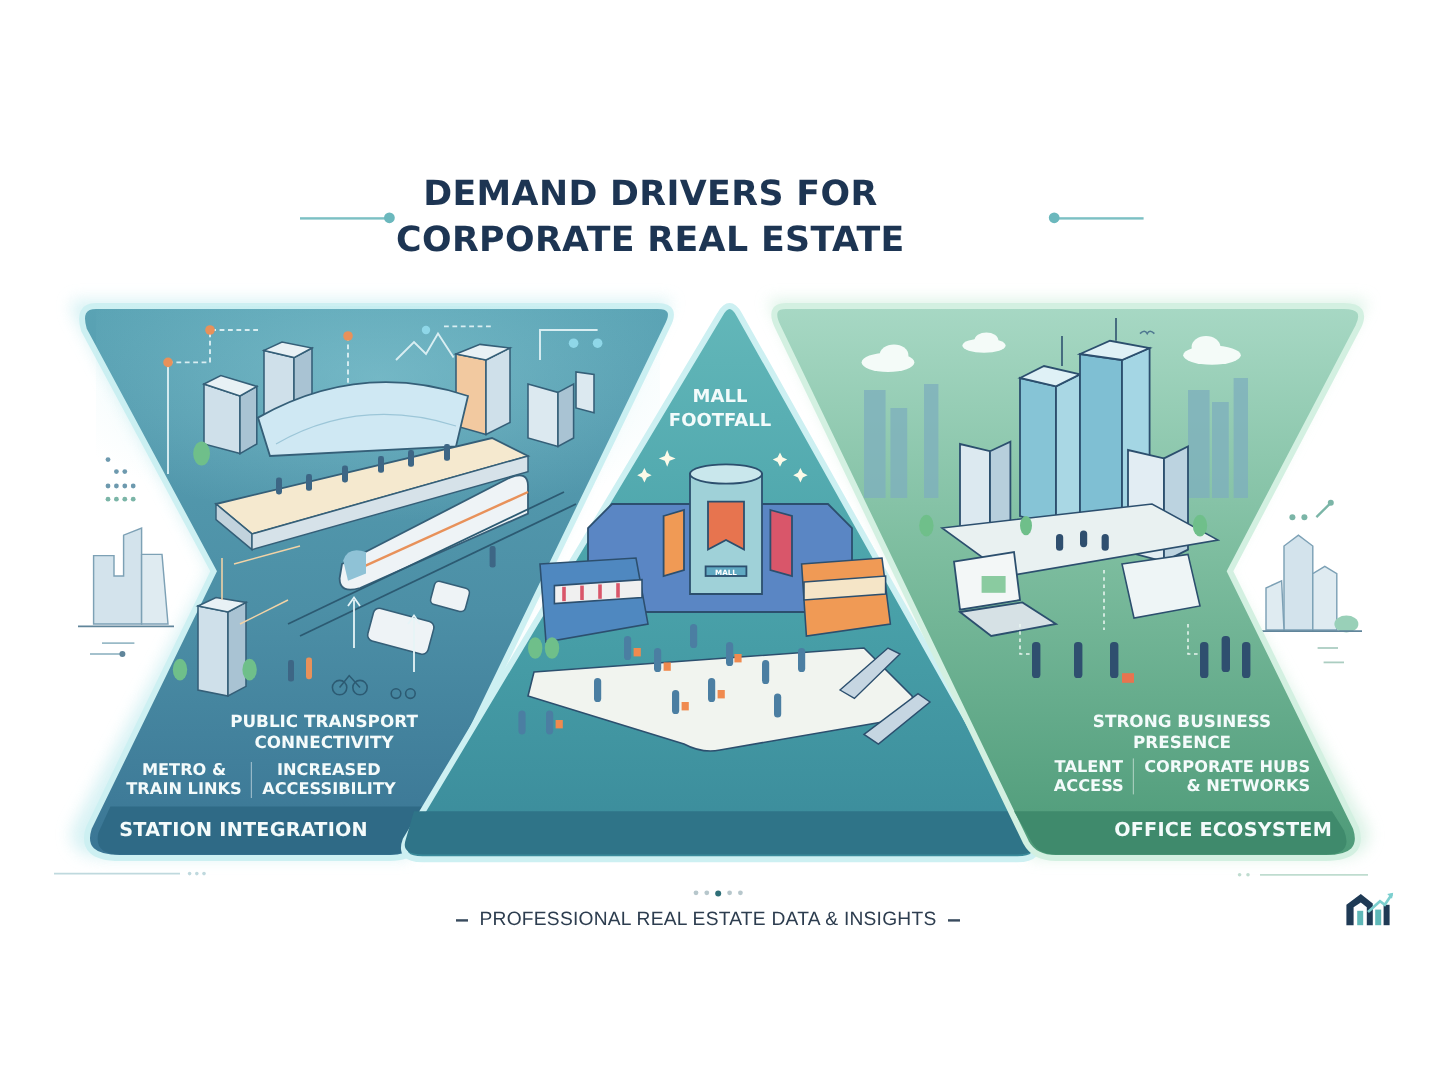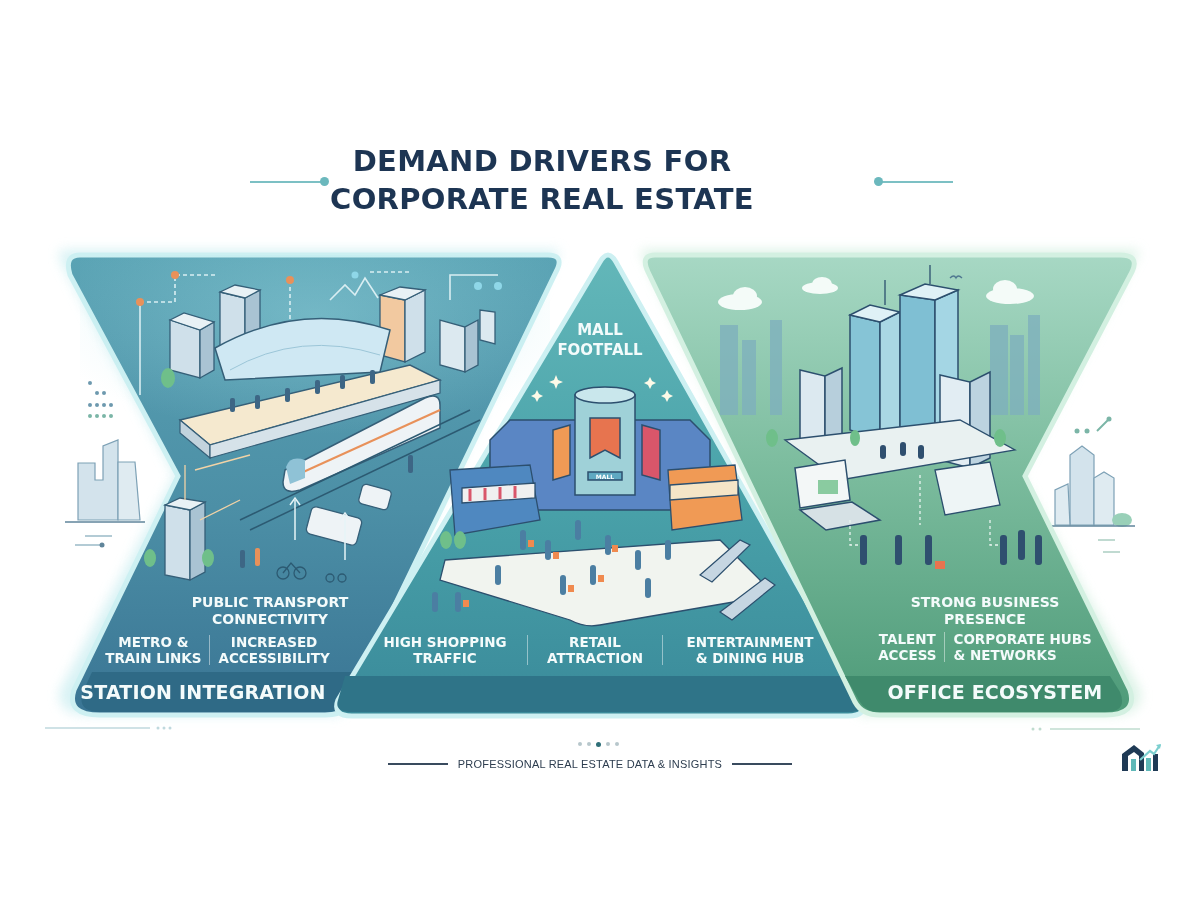--- a/index.html
+++ b/index.html
@@ -12,26 +12,26 @@
   .title-deco .dot { position: absolute; top: -4px; width: 9px; height: 9px; border-radius: 50%; background: #6bb8bd; }
 
   .stage { position: absolute; left: 0; top: 0; width: 1200px; height: 900px; }
   svg.panels { position: absolute; left: 0; top: 0; width: 1200px; height: 900px; }
 
   .txt { position: absolute; color: #f4fbfb; font-family: "DejaVu Sans", sans-serif; font-weight: bold; text-align: center; text-transform: uppercase; }
   .sub-title { font-size: 14px; line-height: 17px; }
   .pair { display: flex; align-items: center; justify-content: center; }
   .pair .c { font-size: 13.5px; line-height: 16px; }
   .pair .sep { width: 1px; height: 30px; background: rgba(255,255,255,0.45); margin: 0 8px; }
-  .band-label { font-size: 19px; line-height: 24px; letter-spacing: 0.2px; }
+  .band-label { font-size: 16px; line-height: 24px; letter-spacing: 0.2px; }
   .mall-top { font-size: 15px; line-height: 20px; color: #f3fbfb; }
 
   .footer { position: absolute; top: 758px; left: 380px; width: 420px; display: flex; align-items: center; justify-content: center; gap: 10px; }
   .footer .ln { width: 60px; height: 1.5px; background: #394b5e; }
-  .footer .ft { font-size: 11px; color: #2d3d4f; letter-spacing: 0.2px; white-space: nowrap; }
+  .footer .ft { font-size: 16px; color: #2d3d4f; letter-spacing: 0.2px; white-space: nowrap; }
   .pager { position: absolute; top: 742px; left: 578px; display: flex; gap: 5px; }
   .pager span { width: 4px; height: 4px; border-radius: 50%; background: #b7c7cc; }
   .pager span.active { background: #2f6f78; width: 5px; height: 5px; margin-top: -0.5px; }
   .logo { position: absolute; top: 742px; left: 1120px; width: 42px; height: 30px; }
 </style>
 </head>
 <body>
 
 <div class="stage">
 
@@ -374,53 +374,37 @@
       <div>INCREASED</div>
         <div>ACCESSIBILITY</div>
     </div>
   </div>
   <div class="txt band-label" style="left:78px; top:680px; width:250px;">STATION INTEGRATION</div>
 
   <div class="txt mall-top" style="left:540px; top:320px; width:120px;">
     <div>MALL</div>
     <div>FOOTFALL</div>
   </div>
-  <div class="txt pair" style="left:380px; top:634px; width:440px; justify-content:space-between;">
-    <div class="c" style="width:130px;">
-      <div>HIGH SHOPPING</div>
-        <div>TRAFFIC</div>
-    </div>
-    <div class="sep"></div>
-    <div class="c" style="width:100px;">
-      <div>RETAIL</div>
-        <div>ATTRACTION</div>
-    </div>
-    <div class="sep"></div>
-    <div class="c" style="width:140px;">
-      <div>ENTERTAINMENT</div>
-        <div>&amp; DINING HUB</div>
-    </div>
-  </div>
 
   <div class="txt sub-title" style="left:880px; top:594px; width:210px;">
     <div>STRONG BUSINESS</div>
     <div>PRESENCE</div>
   </div>
   <div class="txt pair" style="left:870px; top:631px; width:230px;">
     <div class="c">
       <div>TALENT</div>
         <div>ACCESS</div>
     </div>
     <div class="sep"></div>
-    <div class="c" style="text-align:left;">
+    <div class="c" style="text-align:right;">
       <div>CORPORATE HUBS</div>
         <div>&amp; NETWORKS</div>
     </div>
   </div>
-  <div class="txt band-label" style="left:880px; top:680px; width:230px;">OFFICE ECOSYSTEM</div>
+  <div class="txt band-label" style="left:880px; top:680px; width:230px;text-align:right;">OFFICE ECOSYSTEM</div>
 
   <div class="pager">
     <span></span>
     <span></span>
     <span class="active"></span>
     <span></span>
     <span></span>
   </div>
 
   <div class="footer">

